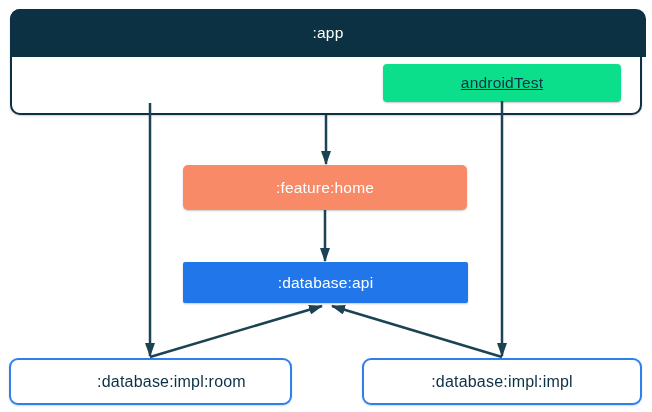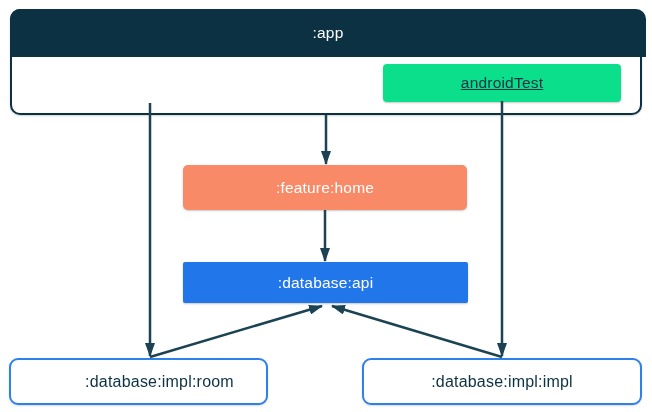--- a/index.html
+++ b/index.html
@@ -51,21 +51,21 @@
   .database-api{
     left:183px;top:262px;width:285px;height:41px;
     background:var(--blue);color:#fff;border-radius:2px;
     box-shadow:0 1px 2px rgba(0,0,0,.22);
   }
   .impl-box{
     top:358px;height:47px;background:var(--white);color:var(--navy);
     border:2.5px solid var(--blue-border);border-radius:9px;font-size:16px;
     box-shadow:0 1px 2px rgba(0,0,0,.15);
   }
-  .impl-room{left:9px;width:259px;padding-left:42px;}
+  .impl-room{left:9px;width:283px;padding-left:42px;}
   .impl-mock{left:362px;width:280px;}
   .edges{position:absolute;left:0;top:0;width:652px;height:412px;pointer-events:none;z-index:5;}
   .edges line{stroke:var(--arrow);stroke-width:2.5;}
   .node-label{pointer-events:none;}
 </style>
 </head>
 <body>
 
 <div class="stage">
 

